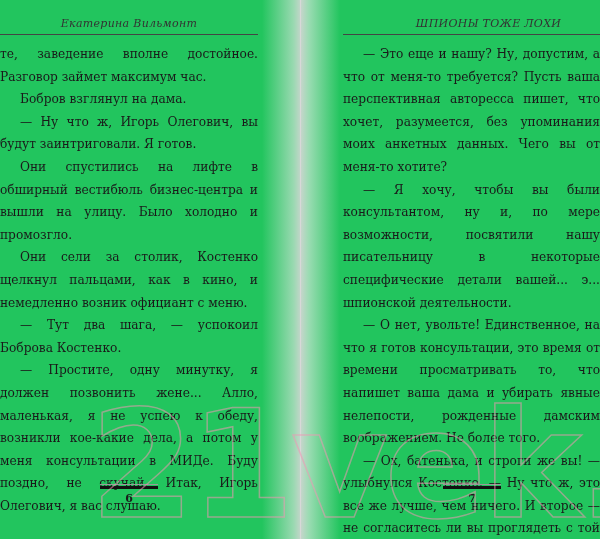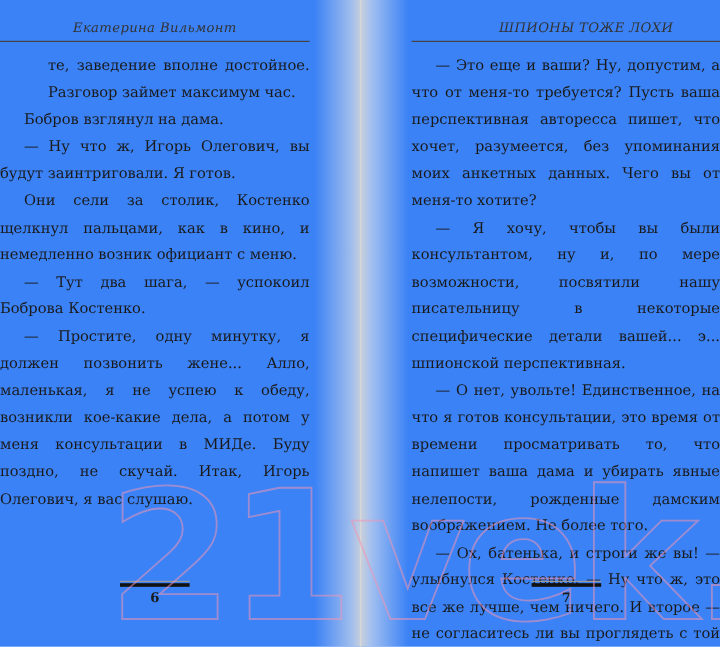--- a/index.html
+++ b/index.html
@@ -3,21 +3,21 @@
   <meta charset="utf-8">
   <style>
     html, body { margin: 0; padding: 0; }
     body {
       width: 600px; height: 539px; overflow: hidden; position: relative;
       background: #ffffff;
       font-family: "DejaVu Serif", serif;
       color: #1a1a1a;
     }
     .spread { position: absolute; left: 0; top: 0; width: 600px; height: 539px; }
-    .page { position: absolute; top: 0; height: 539px; background: #3b82f6; }
+    .page { position: absolute; top: 0; height: 539px; background: #22c55e; }
     .page-left { left: 0; width: 300px; }
     .page-right { left: 300px; width: 300px; }
     .gutter {
       position: absolute; left: 262px; top: 0; width: 78px; height: 539px;
       background: linear-gradient(to right,
         rgba(255,255,255,0) 0%, rgba(230,230,230,0.6) 40%,
         rgba(215,215,215,0.9) 50%, rgba(235,235,235,0.6) 60%,
         rgba(255,255,255,0) 100%);
     }
     .gutter-line {
@@ -34,21 +34,21 @@
     .page-left .head-rule { left: 0; width: 258px; }
     .page-right .head-rule { left: 43px; width: 257px; }
     .text {
       position: absolute; top: 43px;
       font-size: 12.2px; line-height: 22.6px;
       text-align: justify;
     }
     .page-left .text { left: 0; width: 258px; }
     .page-right .text { left: 43px; width: 257px; }
     .text p { margin: 0; text-indent: 20px; }
-    .text p.cont { text-indent: 0; margin-left: 40px; }
+    .text p.cont { text-indent: 0; }
     .folio-rule { position: absolute; top: 486px; width: 58px; height: 3px; background: #111; }
     .folio-rule-thin { position: absolute; top: 484px; width: 58px; height: 1px; background: #999; }
     .page-left .folio-rule, .page-left .folio-rule-thin { left: 100px; }
     .page-right .folio-rule, .page-right .folio-rule-thin { left: 143px; }
     .folio {
       position: absolute; top: 492px; width: 58px; text-align: center;
       font-weight: bold; font-size: 11px;
     }
     .page-left .folio { left: 100px; }
     .page-right .folio { left: 143px; }
@@ -65,36 +65,37 @@
 
 <div class="spread">
 
   <div class="page page-left">
     <div class="running-head">Екатерина Вильмонт</div>
     <div class="head-rule"></div>
     <div class="text">
       <p class="cont">те, заведение вполне достойное. Разговор займет максимум час.</p>
       <p>Бобров взглянул на дама.</p>
       <p>— Ну что ж, Игорь Олегович, вы будут заинтриговали. Я готов.</p>
+      <p>Они спустились на лифте в обширный вестибюль бизнес-центра и вышли на улицу. Было холодно и промозгло.</p>
       <p>Они сели за столик, Костенко щелкнул пальцами, как в кино, и немедленно возник официант с меню.</p>
       <p>— Тут два шага, — успокоил Боброва Костенко.</p>
       <p>— Простите, одну минутку, я должен позвонить жене... Алло, маленькая, я не успею к обеду, возникли кое-какие дела, а потом у меня консультации в МИДе. Буду поздно, не скучай. Итак, Игорь Олегович, я вас слушаю.</p>
 
     </div>
     <div class="folio-rule-thin"></div>
     <div class="folio-rule"></div>
     <div class="folio">6</div>
   </div>
 
   <div class="page page-right">
     <div class="running-head">ШПИОНЫ ТОЖЕ ЛОХИ</div>
     <div class="head-rule"></div>
     <div class="text">
-      <p>— Это еще и ваши? Ну, допустим, а что от меня-то требуется? Пусть ваша перспективная авторесса пишет, что хочет, разумеется, без упоминания моих анкетных данных. Чего вы от меня-то хотите?</p>
-      <p>— Я хочу, чтобы вы были консультантом, ну и, по мере возможности, посвятили нашу писательницу в некоторые специфические детали вашей... э... шпионской перспективная.</p>
+      <p>— Это еще и нашу? Ну, допустим, а что от меня-то требуется? Пусть ваша перспективная авторесса пишет, что хочет, разумеется, без упоминания моих анкетных данных. Чего вы от меня-то хотите?</p>
+      <p>— Я хочу, чтобы вы были консультантом, ну и, по мере возможности, посвятили нашу писательницу в некоторые специфические детали вашей... э... шпионской деятельности.</p>
       <p>— О нет, увольте! Единственное, на что я готов консультации, это время от времени просматривать то, что напишет ваша дама и убирать явные нелепости, рожденные дамским воображением. Не более того.</p>
       <p>— Ох, батенька, и строги же вы! — улыбнулся Костенко. — Ну что ж, это все же лучше, чем ничего. И второе — не согласитесь ли вы проглядеть с той же целью один сценарий на ту же тему. Мой брат — режиссер, проект очень перспективный, но Диме, это мой брат, многое там кажется абсурдным. Разумеется, ваши консультации будут хорошо, да нет, очень хорошо оплачены.</p>
 
     </div>
     <div class="folio-rule-thin"></div>
     <div class="folio-rule"></div>
     <div class="folio">7</div>
   </div>
 
   <div class="gutter"></div>

